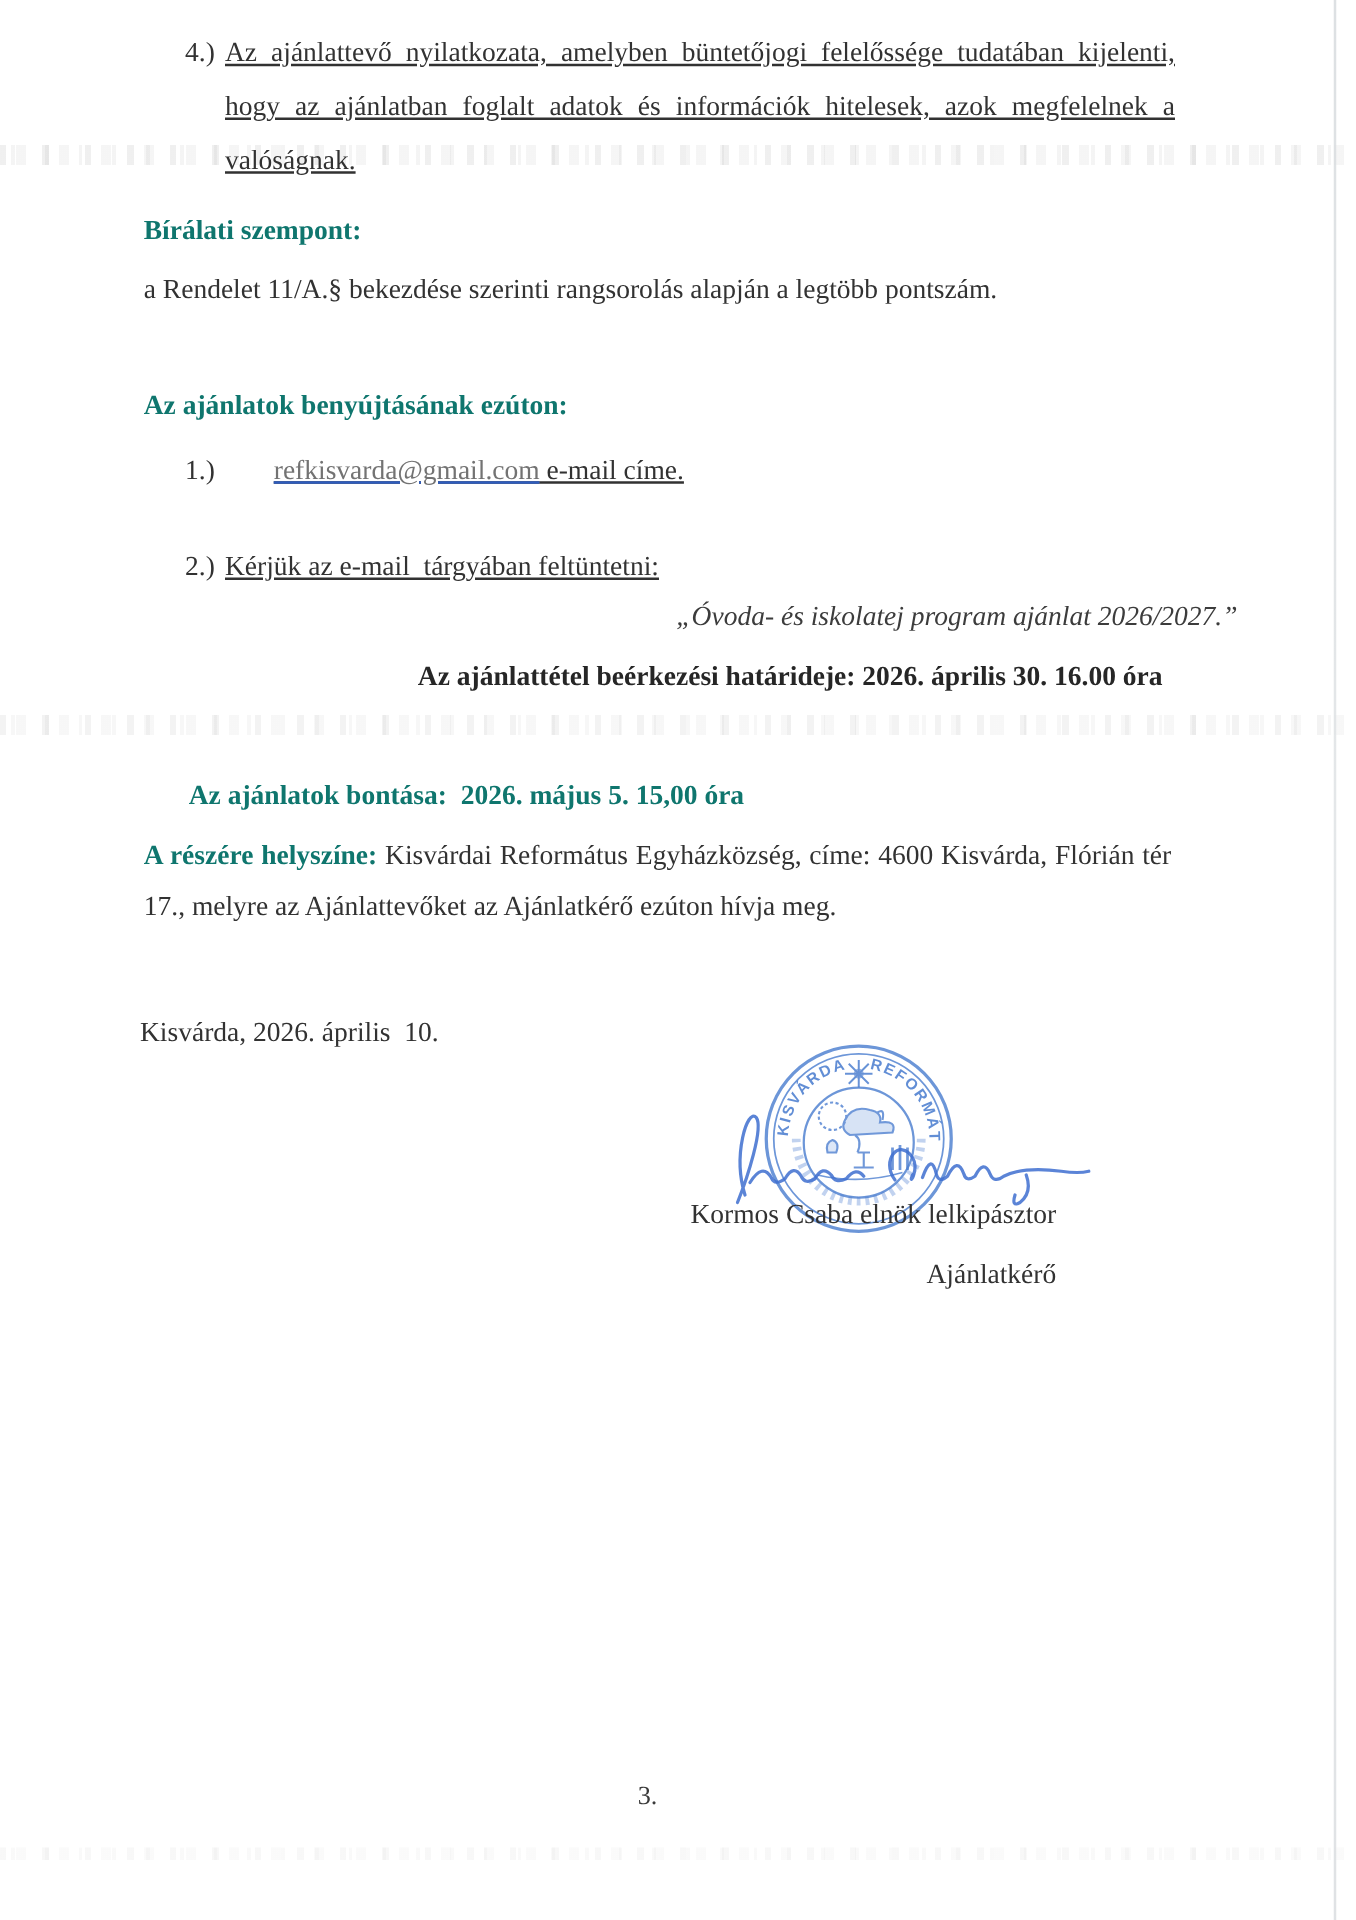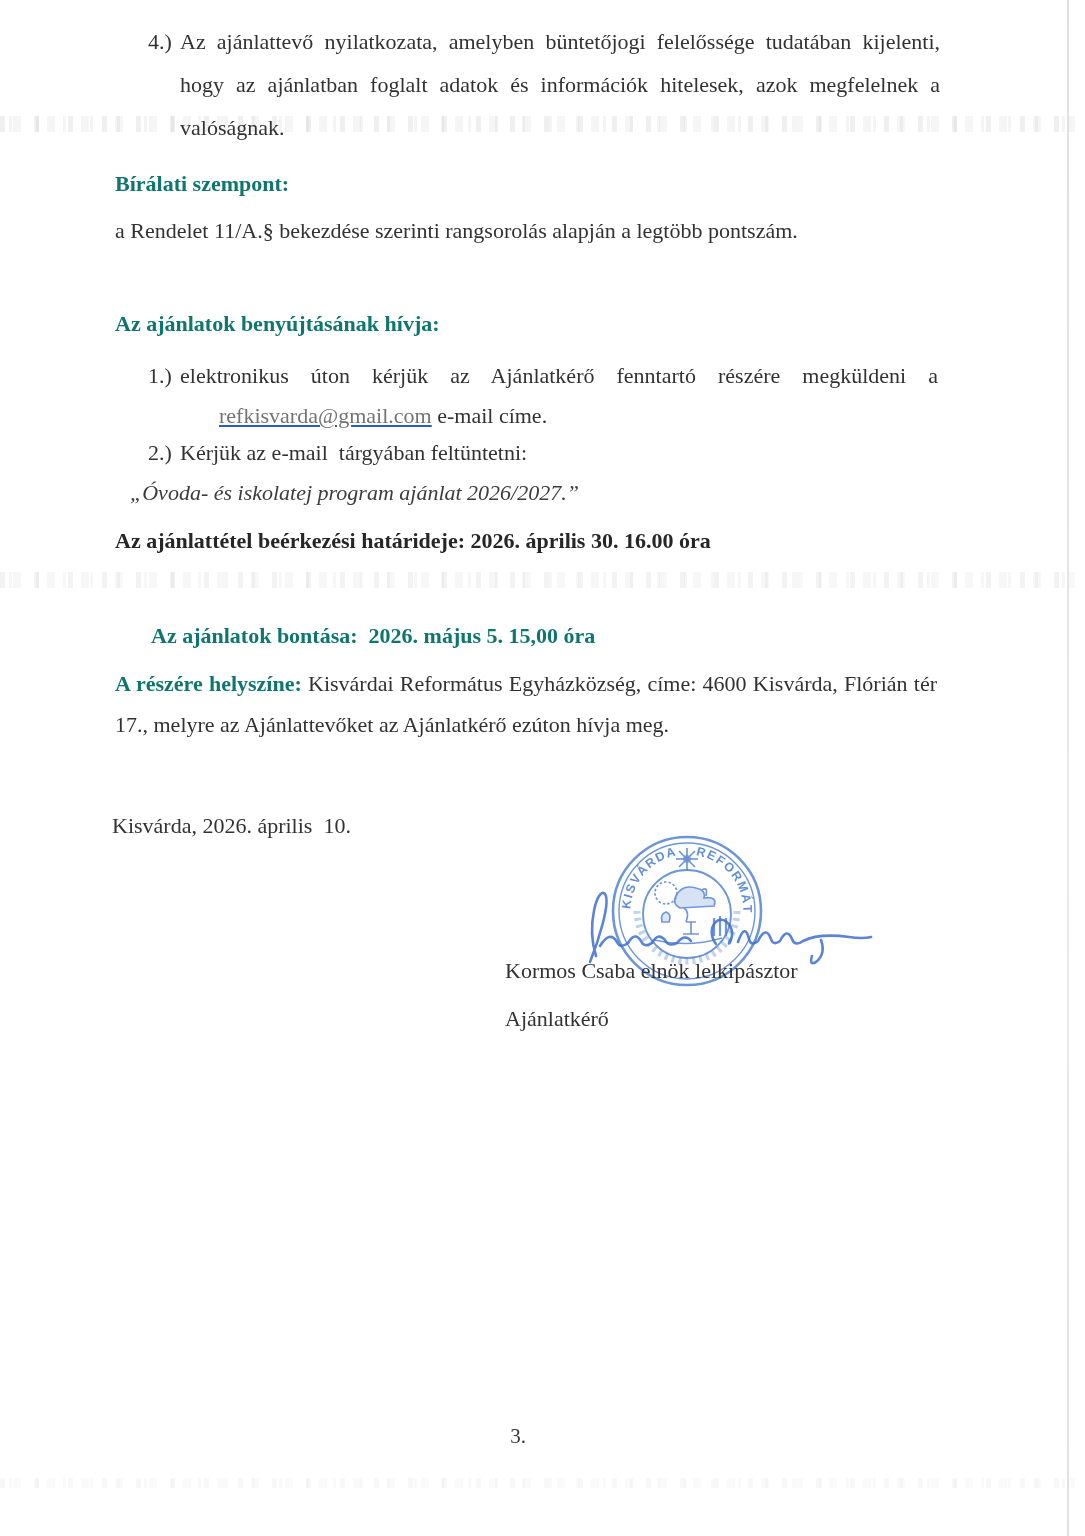--- a/index.html
+++ b/index.html
@@ -9,27 +9,27 @@
     height: 1536px;
     background: #ffffff;
     font-family: "Liberation Serif", serif;
     color: #323232;
     overflow: hidden;
   }
   .abs { position: absolute; }
   .body-text { font-size: 22px; line-height: 42px; }
   .bold { font-weight: bold; color: #0f766e; }
   .justify { text-align: justify; }
-  .center { text-align: left; }
+  .center { text-align: right; }
   .pre { white-space: pre-wrap; }
 
   
   .li { position: absolute; }
   .li .marker { position: absolute; left: 0; top: 0; }
-  .li .li-body { padding-left: 32px; }
+  .li .li-body { padding-left: 32px; text-decoration: underline; }
   .justify-last { text-align: justify; text-align-last: justify; }
 
   .email-link {
     color: #737373;
     text-decoration: underline;
     text-decoration-color: #2e5cbe;
     margin-left: 39px;
   }
   .deadline {
     font-weight: bold;
@@ -68,26 +68,25 @@
   <div class="edge-line" style="left:1067px;"></div>
 
   <div class="li body-text" style="left:148px; top:20px; width:792px; line-height:43px;">
     <span class="marker">4.)</span>
     <div class="li-body justify">Az ajánlattevő nyilatkozata, amelyben büntetőjogi felelőssége tudatában kijelenti, hogy az ajánlatban foglalt adatok és információk hitelesek, azok megfelelnek a valóságnak.</div>
   </div>
 
   <h3 class="abs body-text bold" style="left:115px; top:163px; margin:0;">Bírálati szempont:</h3>
   <p class="abs body-text" style="left:115px; top:210px; margin:0; width:830px;">a Rendelet 11/A.§ bekezdése szerinti rangsorolás alapján a legtöbb pontszám.</p>
 
-  <h3 class="abs body-text bold" style="left:115px; top:303px; margin:0;">Az ajánlatok benyújtásának hívja:</h3>
+  <h3 class="abs body-text bold" style="left:115px; top:303px; margin:0;">Az ajánlatok benyújtásának ezúton:</h3>
 
   <div class="li body-text" style="left:148px; top:356px; width:790px; line-height:40px;">
     <span class="marker">1.)</span>
     <div class="li-body">
-      <div class="justify-last">elektronikus úton kérjük az Ajánlatkérő fenntartó részére megküldeni a</div>
       <div>
         <a class="email-link" href="#">refkisvarda@gmail.com</a><span class="pre"> e-mail címe.</span>
       </div>
     </div>
   </div>
 
   <div class="li body-text" style="left:148px; top:432px; width:790px;">
     <span class="marker">2.)</span>
     <div class="li-body pre">Kérjük az e-mail  tárgyában feltüntetni:</div>
   </div>

